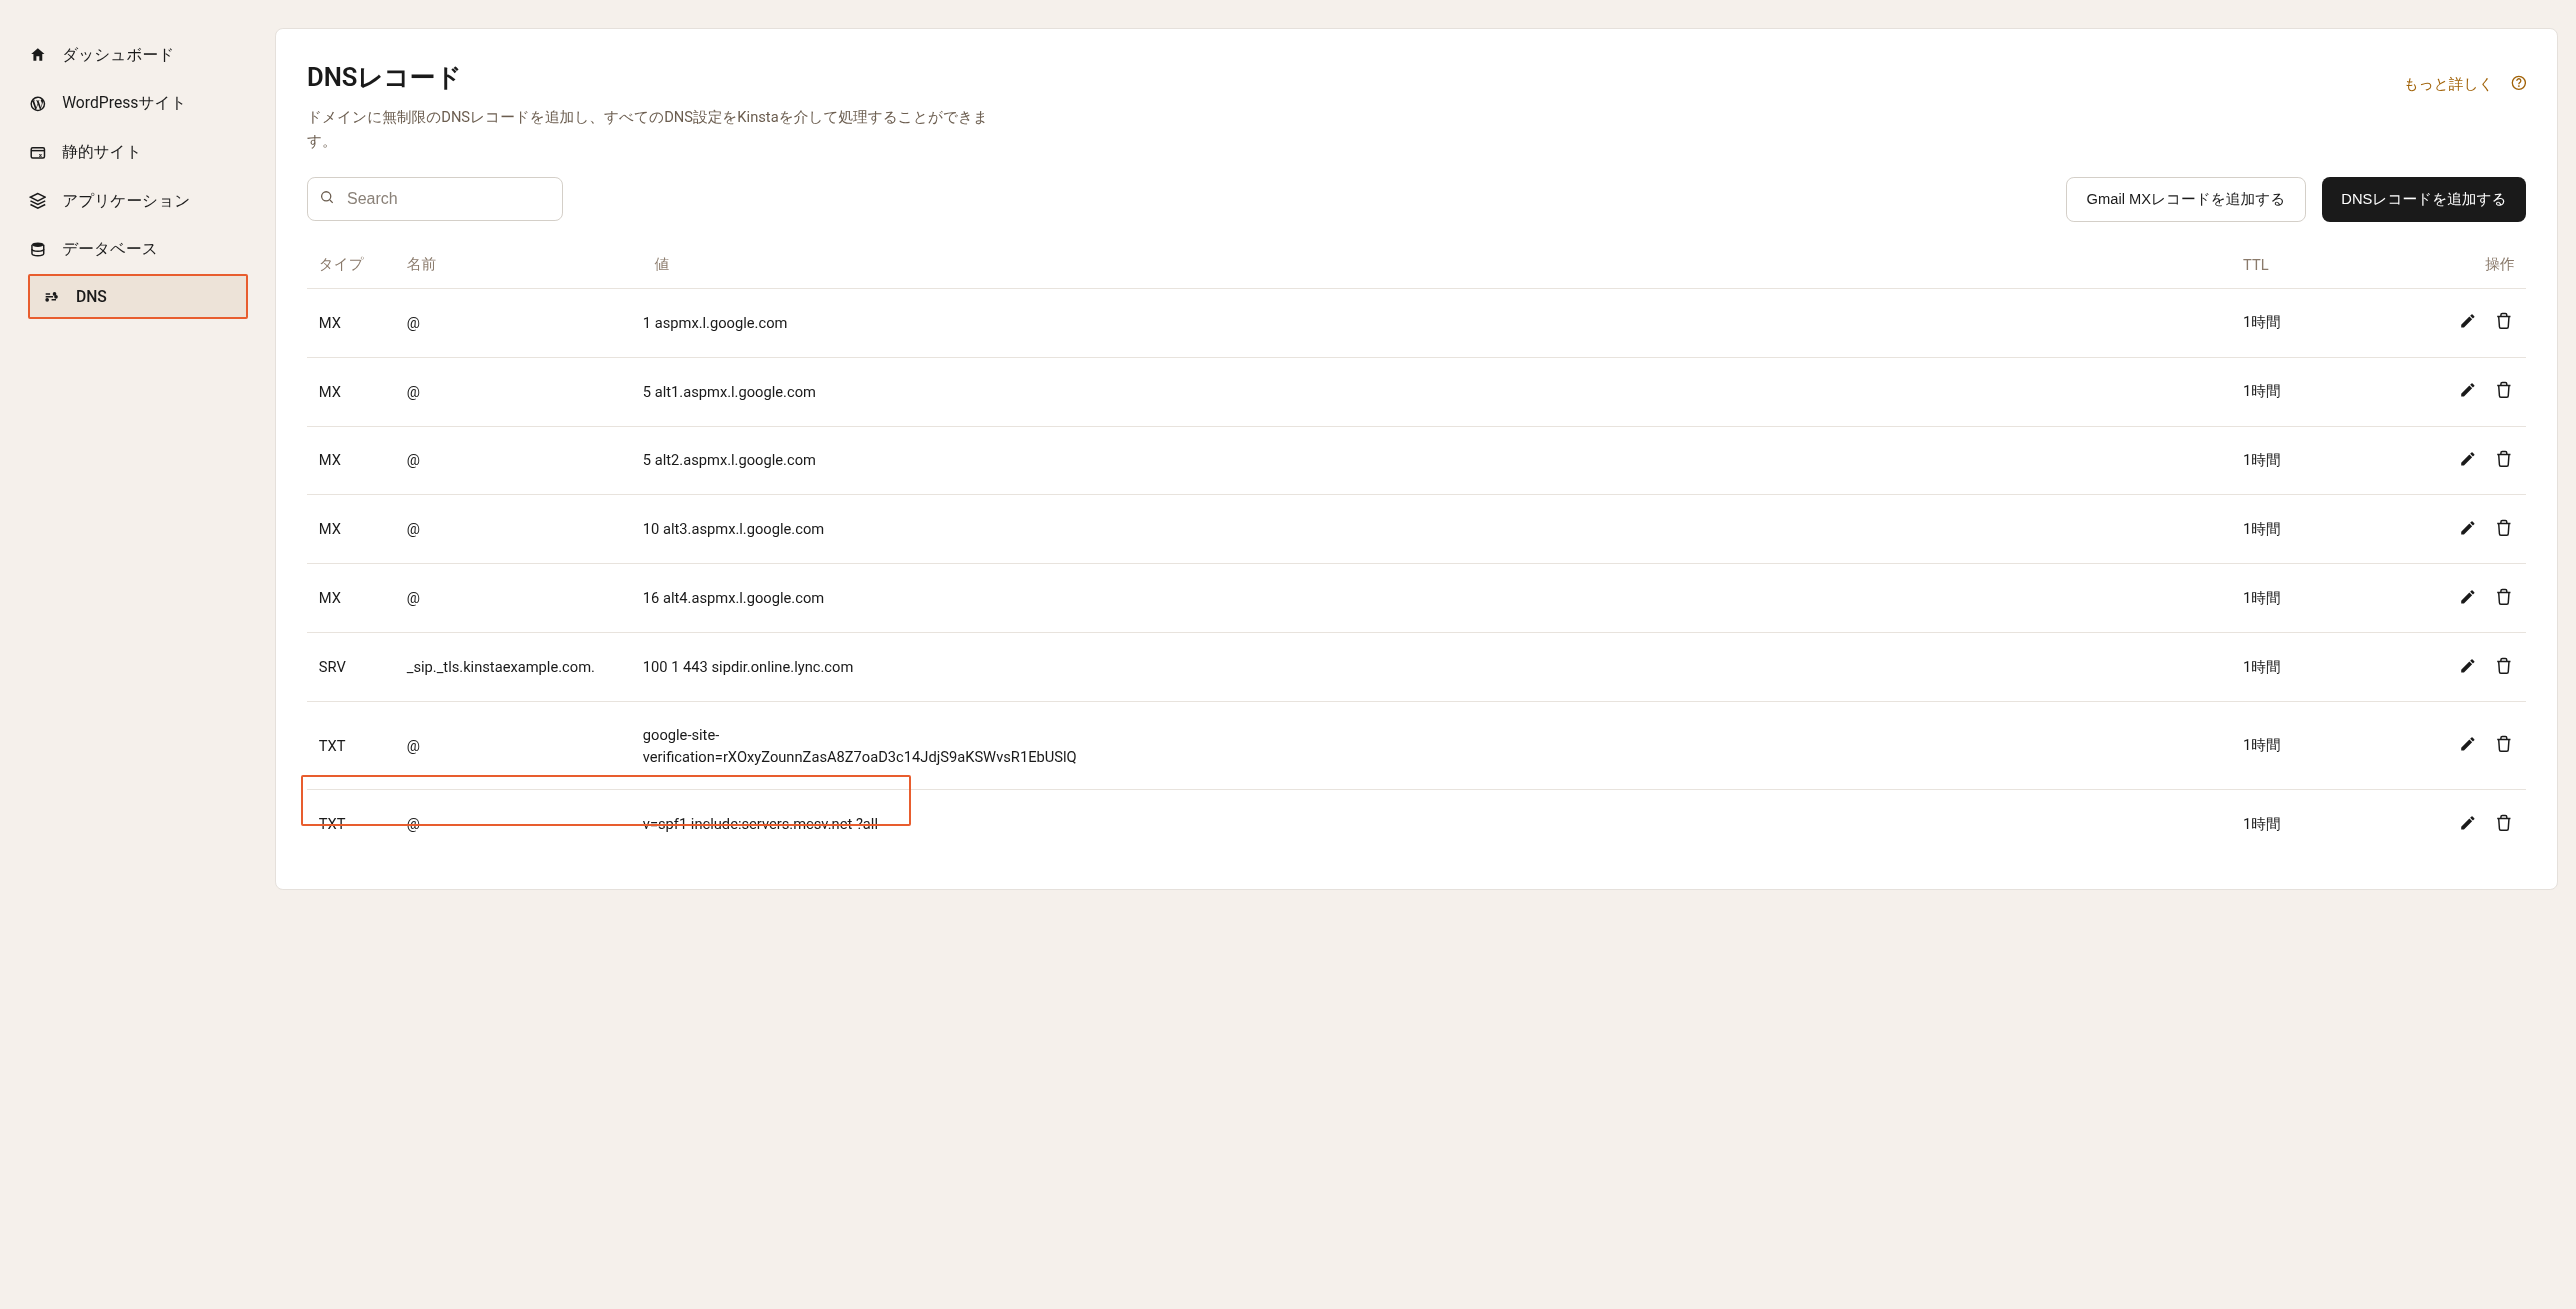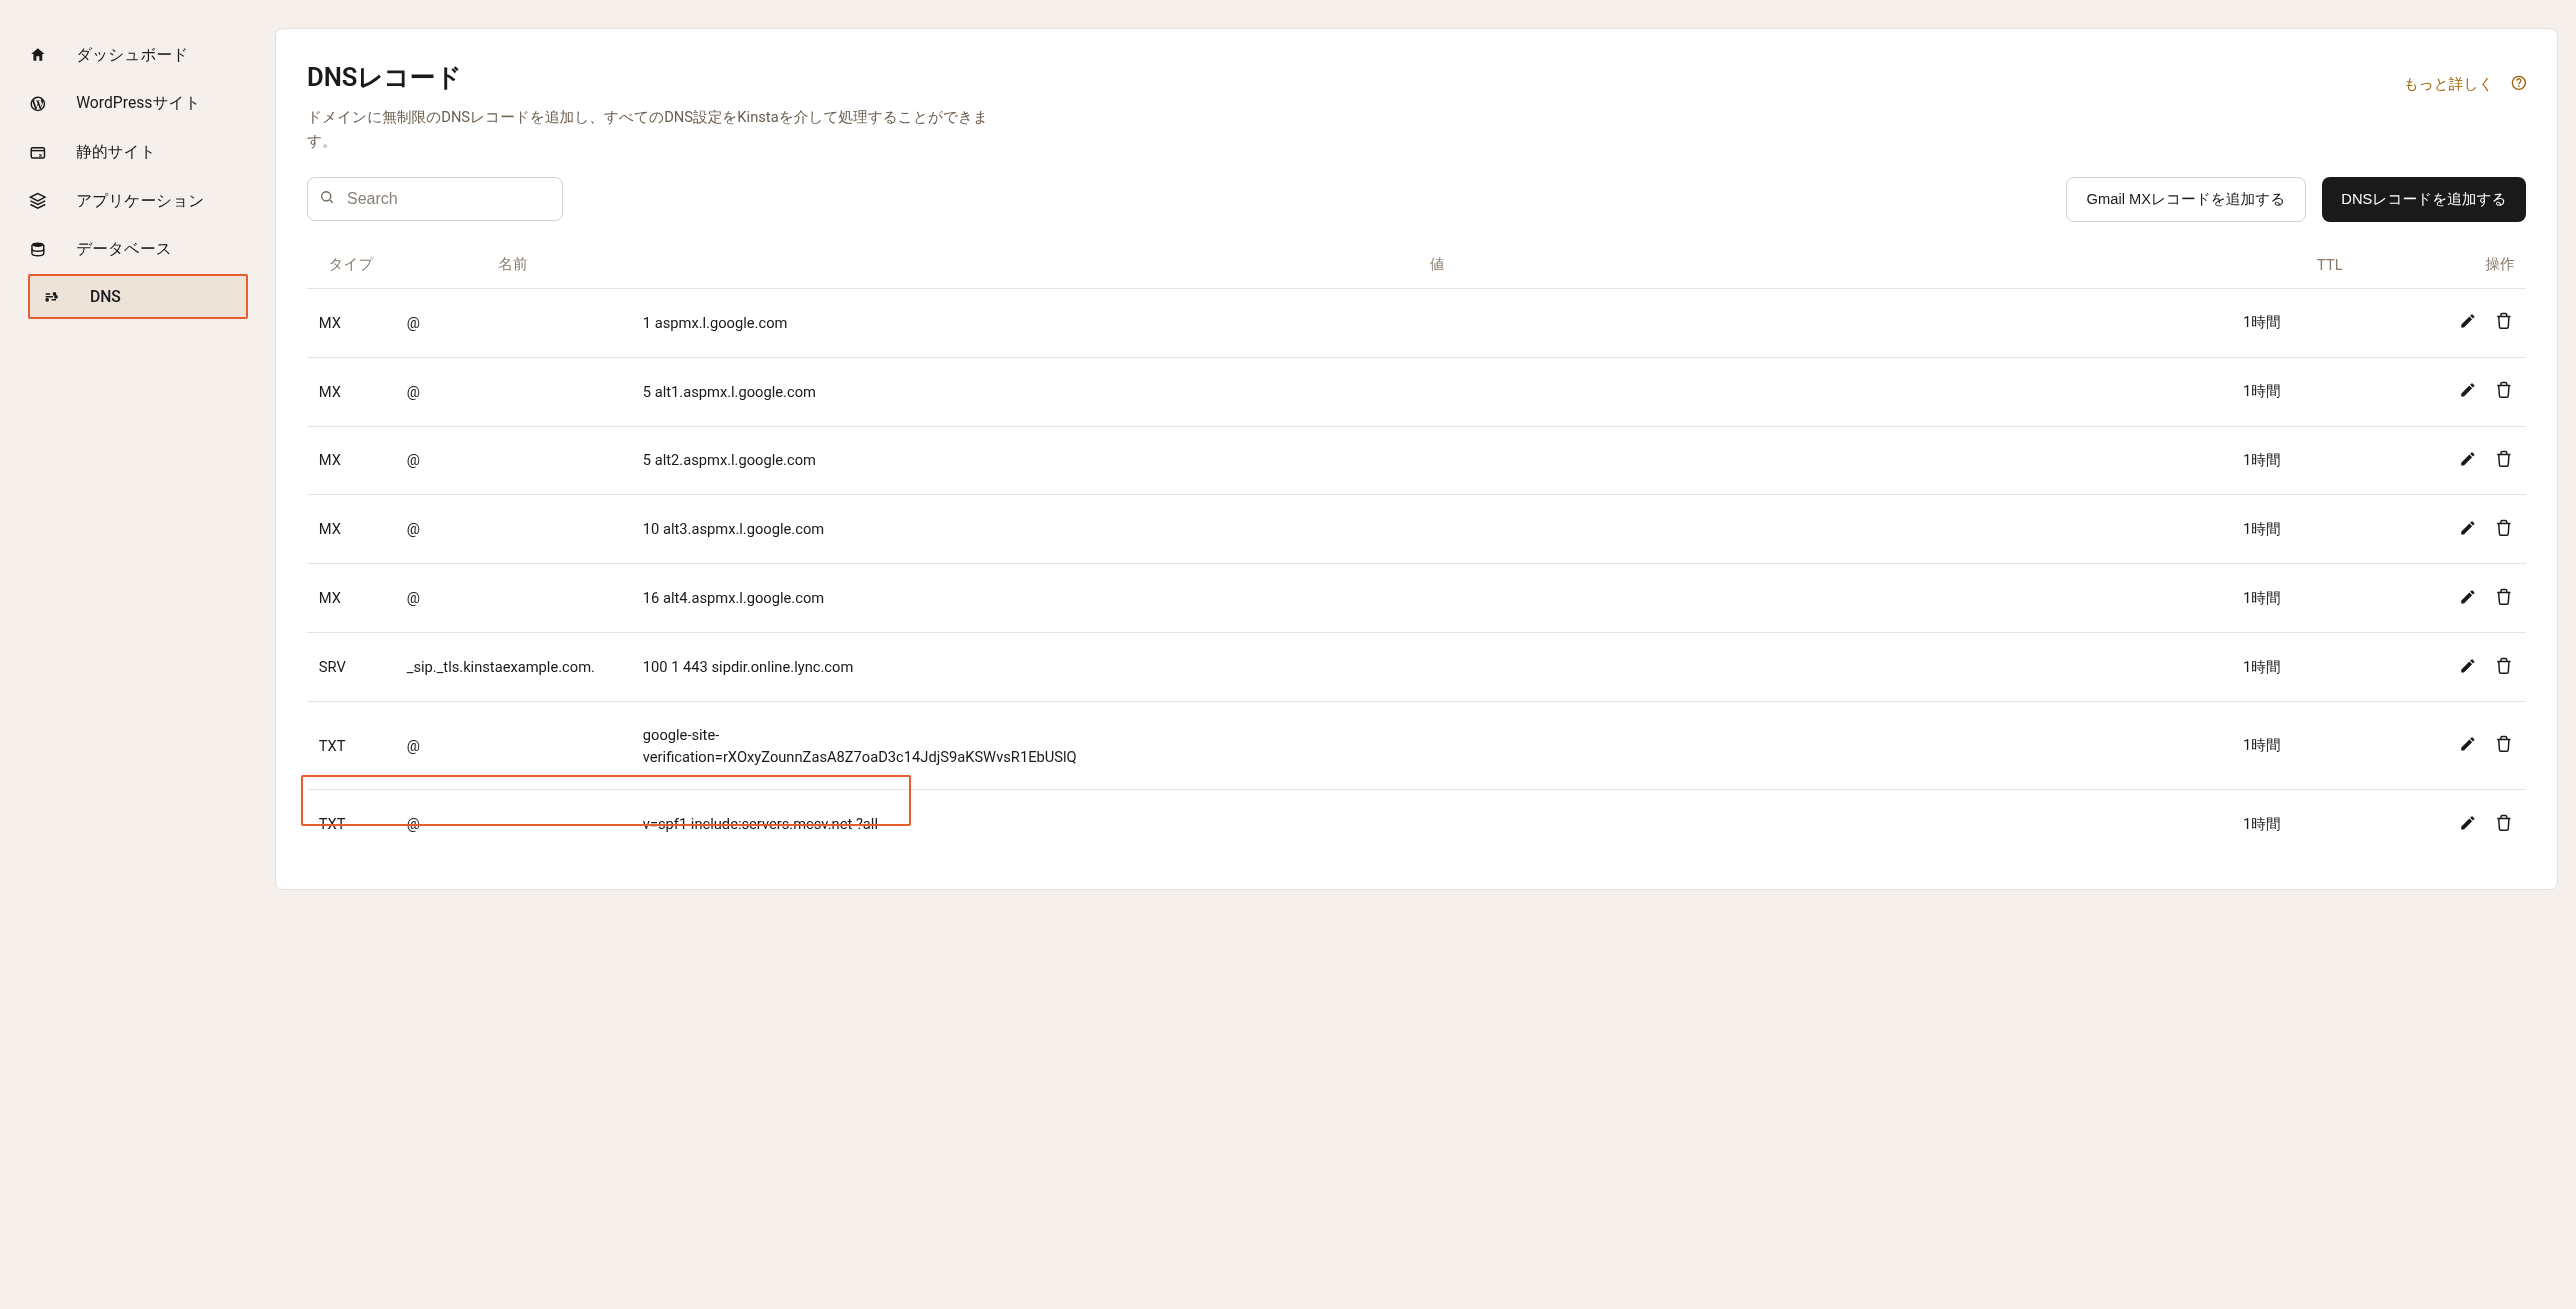--- a/index.html
+++ b/index.html
@@ -22,21 +22,21 @@
       padding: 31px 0;
       flex-shrink: 0;
     }
     .sidebar-item {
       display: flex;
       align-items: center;
       padding: 13.8px 27.5px;
       cursor: pointer;
       color: #1a1a1a;
       font-size: 15.7px;
-      gap: 29px;
+      gap: 15px;
     }
     .sidebar-item.active {
       background: #ede3d8;
       border: 2.9px solid #e85d2e;
       margin: 0 27.5px 0 27.5px;
       padding: 10.8px 0 10.8px 11.8px;
       border-radius: 2px;
       font-weight: 500;
     }
     .sidebar-icon {
@@ -132,21 +132,21 @@
     }
     .btn-primary {
       background: #1a1a1a;
       color: #fff;
     }
     table {
       width: 100%;
       border-collapse: collapse;
     }
     thead th {
-      text-align: center;
+      text-align: left;
       padding: 13.8px 11.8px;
       color: #8a7a6b;
       font-weight: 400;
       font-size: 14.7px;
       border-bottom: 1px solid #e8e3dd;
     }
     tbody td {
       padding: 21.6px 11.8px;
       border-bottom: 1px solid #e8e3dd;
       font-size: 14.7px;

